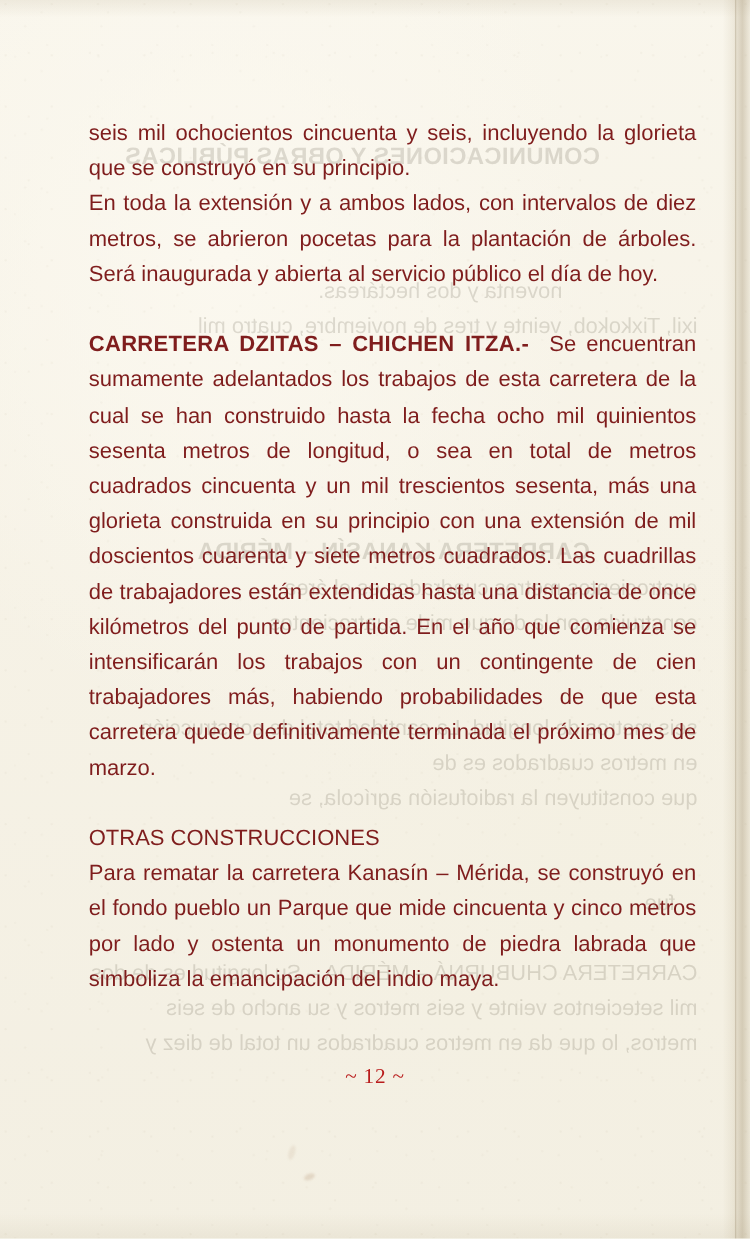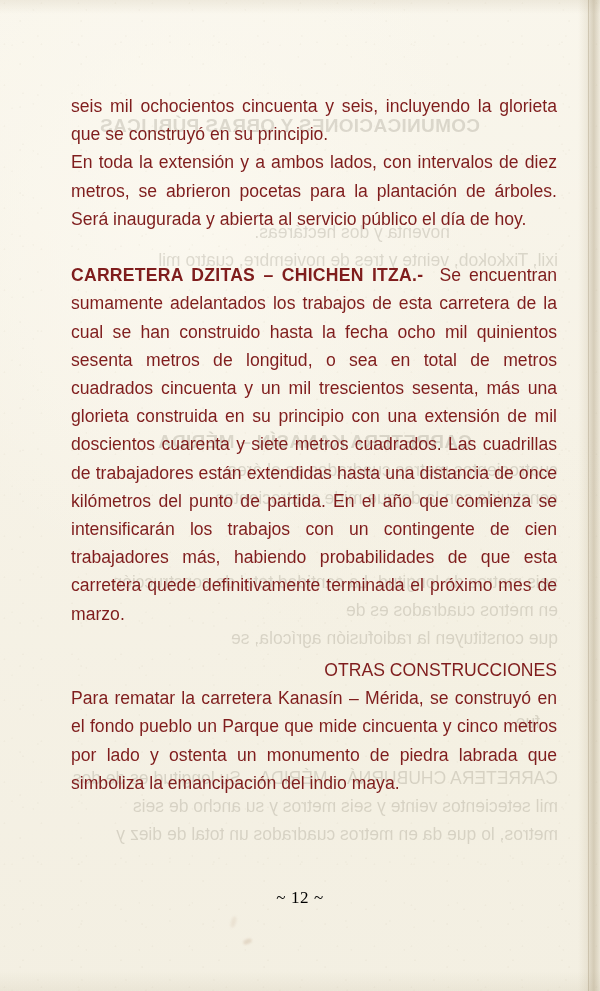--- a/index.html
+++ b/index.html
@@ -116,21 +116,21 @@
     font-size: 17.6px;
     line-height: 28.2px;
   }
 
   p.para {
     margin: 0;
     text-align: justify;
     text-justify: inter-word;
   }
   p.para.last-left {
-    text-align: right;
+    text-align: left;
   }
 
   .gap-block { height: 28.2px; }
 
   .run-head {
     font-weight: 700;
     letter-spacing: .25px;
   }
 
   
@@ -139,25 +139,25 @@
     padding-left: 69px;
     text-indent: -30px;
     text-align: justify;
   }
   .dash-mark { letter-spacing: 0; }
 
   #page-number {
     position: absolute;
     left: 0;
     right: 0;
-    top: 888px;
+    top: 851px;
     text-align: center;
     font-family: "Liberation Serif", serif;
     font-size: 17px;
-    color: #000000;
+    color: #b91c1c;
     letter-spacing: .6px;
   }
 
   
   .blemish {
     position: absolute;
     background: rgba(190,160,130,.30);
     border-radius: 50%;
     filter: blur(.8px);
   }

